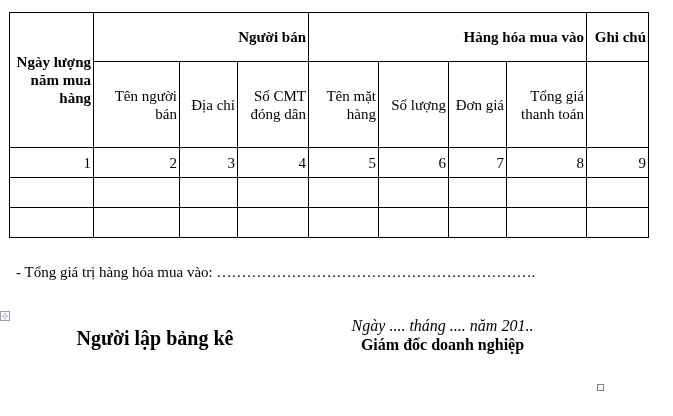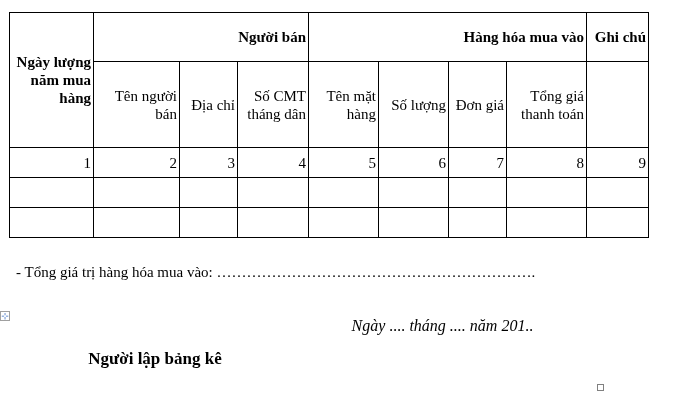--- a/index.html
+++ b/index.html
@@ -5,21 +5,21 @@
   html, body { margin:0; padding:0; background:#ffffff; }
   body { width:673px; height:416px; position:relative; overflow:hidden;
          font-family:"Liberation Serif", "DejaVu Serif", serif; color:#000; }
   table.grid { position:absolute; left:9px; top:12px; border-collapse:collapse; table-layout:fixed; }
   table.grid td { border:1.5px solid #000; text-align:right; vertical-align:middle; padding:0 2px;
                   font-size:15px; line-height:18px; }
   .b { font-weight:bold; }
   .total-line { position:absolute; left:16px; top:248px; font-size:15px; white-space:nowrap;margin-top:16px; }
   .move-handle { position:absolute; left:0px; top:311px; width:8px; height:8px; border:1px solid #a0a0a0;
                  color:#3a6fc4; font-size:9px; line-height:8px; text-align:center; background:#fff; }
-  .sig-left { position:absolute; left:55px; top:329px; width:200px; text-align:center; font-size:17px; line-height:19px;margin-top:20px; }
+  .sig-left { position:absolute; left:55px; top:329px; width:200px; text-align:center; font-size:20px; line-height:19px; }
   .sig-right { position:absolute; left:330px; top:316px; width:225px; text-align:center; font-size:16px; line-height:19px; }
   .resize-handle { position:absolute; left:597px; top:384px; width:5px; height:5px; border:1px solid #808080; background:#fff; }
   .i { font-style:italic; }
 </style>
 </head>
 <body>
 
 <table class="grid">
   <colgroup>
     <col style="width:84px">
@@ -35,21 +35,21 @@
   <tbody>
       <tr style="height:49px">
     <td rowspan="2" class="b">Ngày lượng năm mua hàng</td>
     <td colspan="3" class="b">Người bán</td>
     <td colspan="4" class="b">Hàng hóa mua vào</td>
     <td class="b">Ghi chú</td>
   </tr>
   <tr style="height:86px">
     <td>Tên người bán</td>
     <td>Địa chỉ</td>
-    <td>Số CMT tháng dân</td>
+    <td>Số CMT đóng dân</td>
     <td>Tên mặt hàng</td>
     <td>Số lượng</td>
     <td>Đơn giá</td>
     <td>Tổng giá thanh toán</td>
     <td></td>
   </tr>
   <tr style="height:30px">
     <td>1</td>
     <td>2</td>
     <td>3</td>
@@ -88,15 +88,16 @@
 <div class="total-line">- Tổng giá trị hàng hóa mua vào: ……………………………………………………….</div>
 
 <div class="move-handle">⊹</div>
 
 <div class="sig-left">
   <div class="b">Người lập bảng kê</div>
 </div>
 
 <div class="sig-right">
   <div class="i">Ngày .... tháng .... năm 201..</div>
+  <div class="b">Giám đốc doanh nghiệp</div>
 </div>
 
 <div class="resize-handle"></div>
 
 </body></html>

